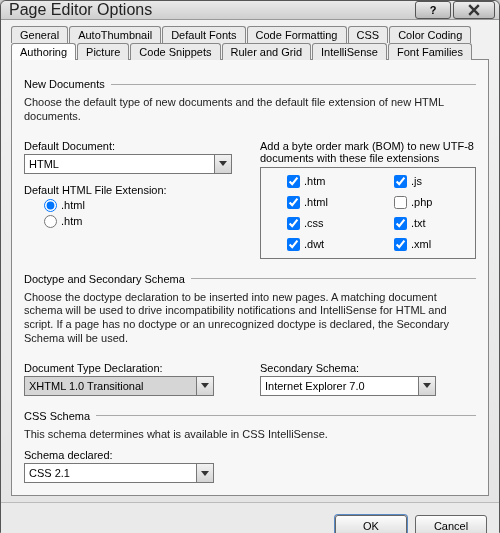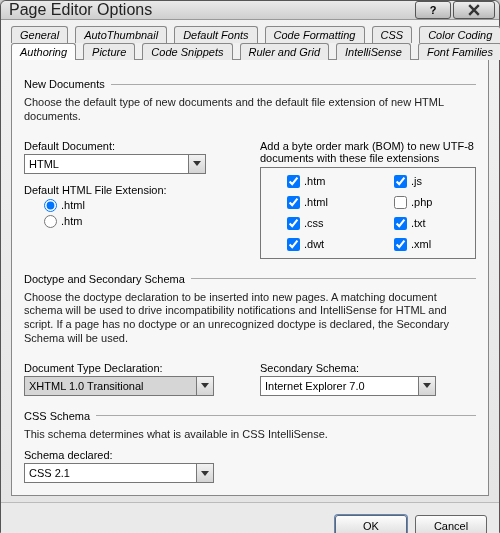--- a/index.html
+++ b/index.html
@@ -5,32 +5,32 @@
 * { box-sizing: border-box; font-family: "Segoe UI", Tahoma, sans-serif; font-size: 11px; }
 body { margin: 0; background: #d8d8d8; width: 500px; height: 533px; overflow: hidden; }
 .window { width: 500px; height: 533px; background: linear-gradient(#f2f2f2,#e4e4e4); border: 1px solid #555; border-radius: 6px 6px 0 0; box-shadow: 0 0 3px rgba(0,0,0,0.4); display: flex; flex-direction: column; }
 .titlebar { height: 26px; background: linear-gradient(#eaeaea,#cfcfcf); border-bottom: 1px solid #999; display: flex; align-items: center; padding: 0 4px 0 8px; border-radius: 6px 6px 0 0; }
 .titlebar-text { flex: 1; color: #222; font-size: 16px; }
 .tbtn { width: 36px; height: 18px; border: 1px solid #555; border-radius: 3px; background: linear-gradient(#eee,#bbb); display: flex; align-items: center; justify-content: center; margin-left: 2px; cursor: default; font-weight: bold; }
 .tbtn.close { width: 42px; border-radius: 3px 3px 3px 3px; }
 .tbtn svg { width: 12px; height: 12px; }
 .content { flex: 1; padding: 6px 10px 6px 10px; display: flex; flex-direction: column; }
 .tabstrip { position: relative; }
-.tabrow { display: flex; gap: 7px; font-style: italic; }
+.tabrow { display: flex; gap: 1px; }
 .tab { border: 1px solid #888; border-bottom: none; padding: 2px 8px; background: #eaeaea; border-radius: 3px 3px 0 0; cursor: default; white-space: nowrap; }
 .tab.active { background: #fdfdfd; position: relative; z-index: 2; }
 .panel { border: 1px solid #888; background: #f7f7f7; margin-top: -1px; padding: 10px 12px 12px 12px; flex: 1; overflow: auto; }
 .group-line { display: flex; align-items: center; margin: 8px 0 6px 0; }
 .group-line .glabel { white-space: nowrap; padding-right: 6px; }
 .group-line .rule { flex: 1; height: 1px; background: #aaa; }
 .desc { color: #222; margin: 4px 0 8px 0; line-height: 1.25; }
 .row { display: flex; gap: 20px; margin-top: 16px; }
 .col { flex: 1; }
 label.small { display: block; margin-bottom: 2px; }
-.combo { display: flex; width: 182px; }
+.combo { display: flex; width: 208px; }
 .combo input { flex: 1; border: 1px solid #777; border-right: none; padding: 2px 4px; background: #fff; height: 20px; }
 .combo .cbtn { width: 18px; height: 20px; border: 1px solid #777; background: linear-gradient(#f2f2f2,#d4d4d4); display: flex; align-items: center; justify-content: center; }
 .combo.hl input { background: #d6d6d6; }
 .radio-row, .check-row { display: flex; align-items: center; gap: 4px; margin: 3px 0; padding-left: 20px; }
 .radio-row input, .check-row input { margin: 0; }
 .bombox { border: 1px solid #777; padding: 4px 6px; display: grid; grid-template-columns: 1fr 1fr; column-gap: 12px; row-gap: 2px; background: #f7f7f7; }
 .btnbar { display: flex; justify-content: flex-end; gap: 8px; padding: 12px 12px; border-top: 1px solid #bbb; background: #eaeaea; }
 .btn { min-width: 72px; height: 22px; border: 1px solid #666; border-radius: 3px; background: linear-gradient(#fdfdfd,#dcdcdc); display: flex; align-items: center; justify-content: center; cursor: default; }
 .btn.primary { box-shadow: 0 0 0 1px #5a8ac6; }
 .chev { width:0; height:0; border-left:4px solid transparent; border-right:4px solid transparent; border-top:5px solid #333; }

